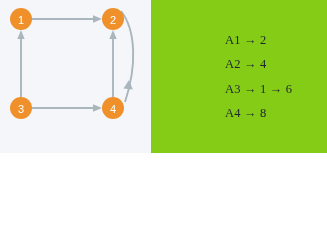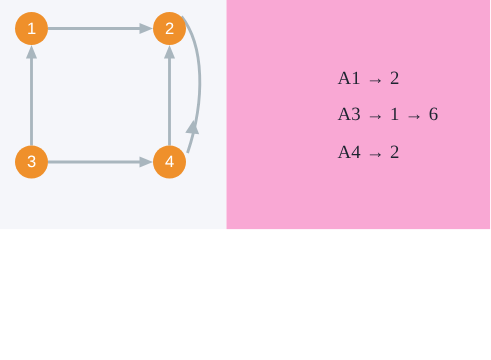--- a/index.html
+++ b/index.html
@@ -50,21 +50,21 @@
   }
   .edge-head {
     fill: #a9b6be;
   }
   #adjacency-panel {
     position: absolute;
     left: 151px;
     top: 0;
     width: 176px;
     height: 153px;
-    background: #f9a8d4;
+    background: #84cc16;
     display: flex;
     flex-direction: column;
     justify-content: center;
     align-items: flex-start;
     box-sizing: border-box;
     padding-left: 74px;
   }
   .adj-row {
     font-family: "Liberation Serif", serif;
     font-size: 12.5px;
@@ -123,17 +123,18 @@
       <g>
         <circle class="node-circle" cx="113" cy="108" r="11"></circle>
         <text class="node-label" x="113" y="108.5">4</text>
       </g>
 
     </svg>
   </div>
 
   <div id="adjacency-panel">
     <div class="adj-row">A1 → 2</div>
+    <div class="adj-row">A2 → 4</div>
     <div class="adj-row">A3 → 1 → 6</div>
-    <div class="adj-row">A4 → 2</div>
+    <div class="adj-row">A4 → 8</div>
   </div>
 
 </div>
 
 </body></html>

